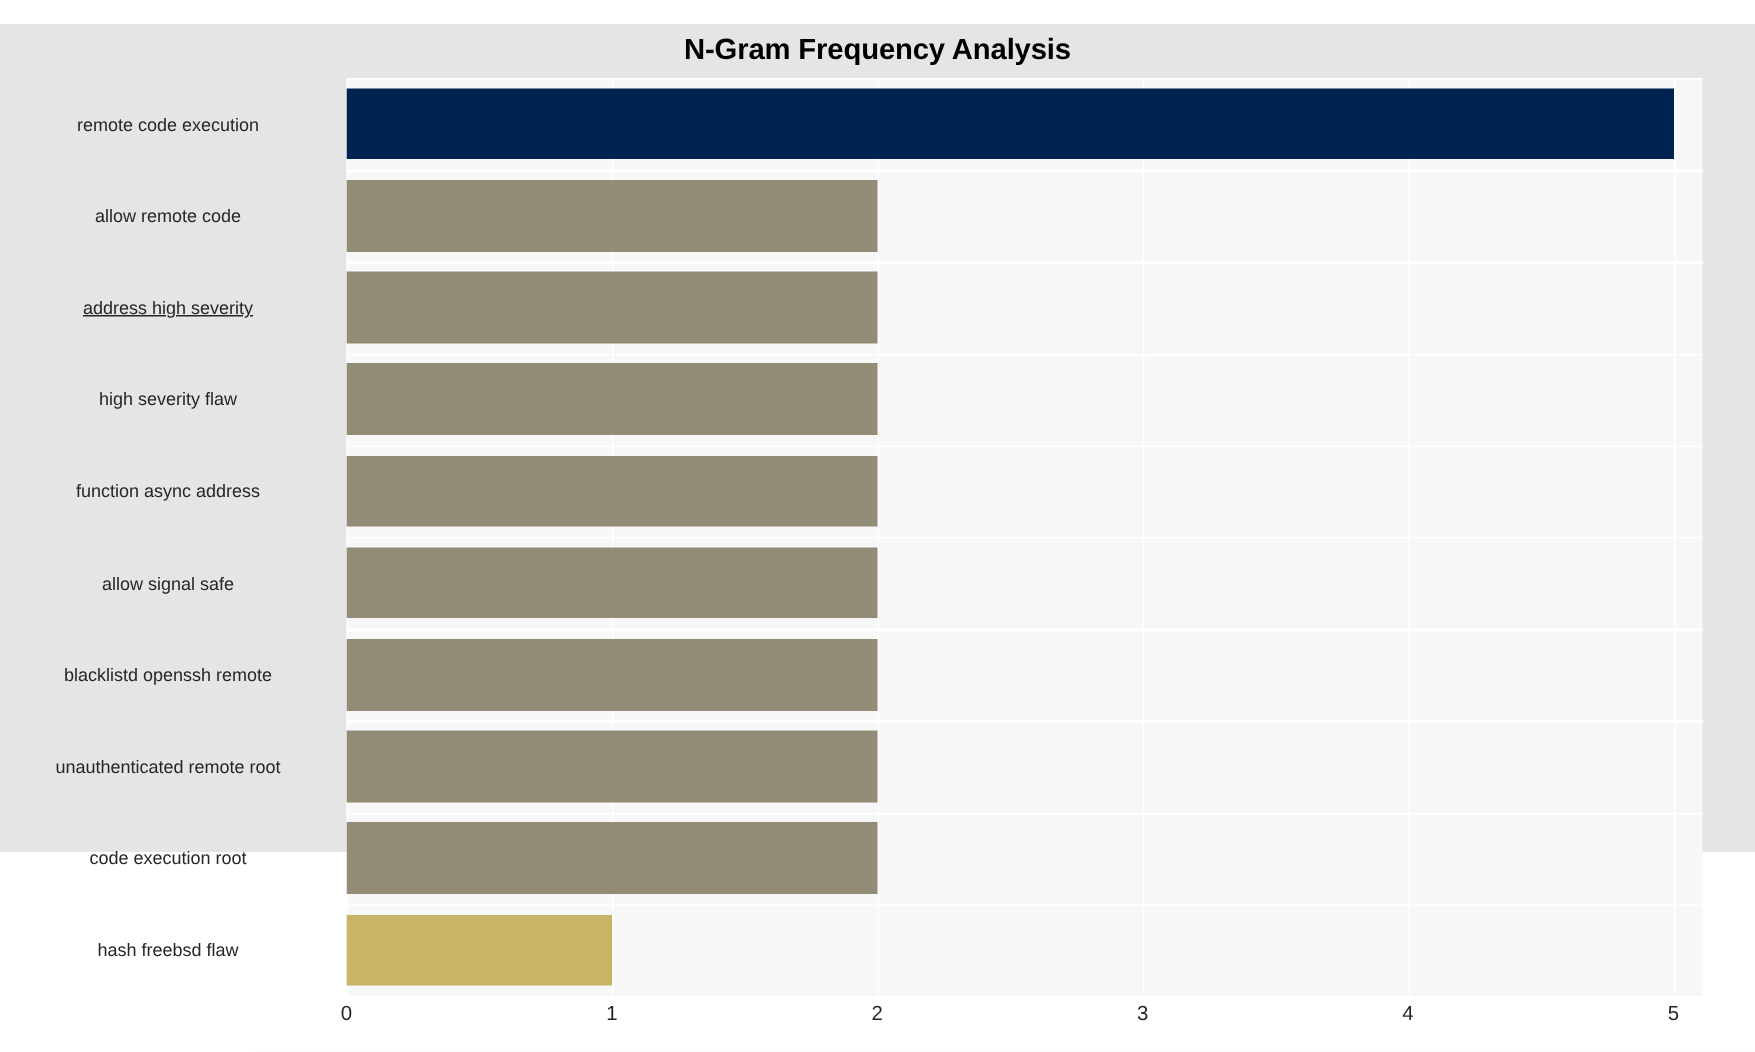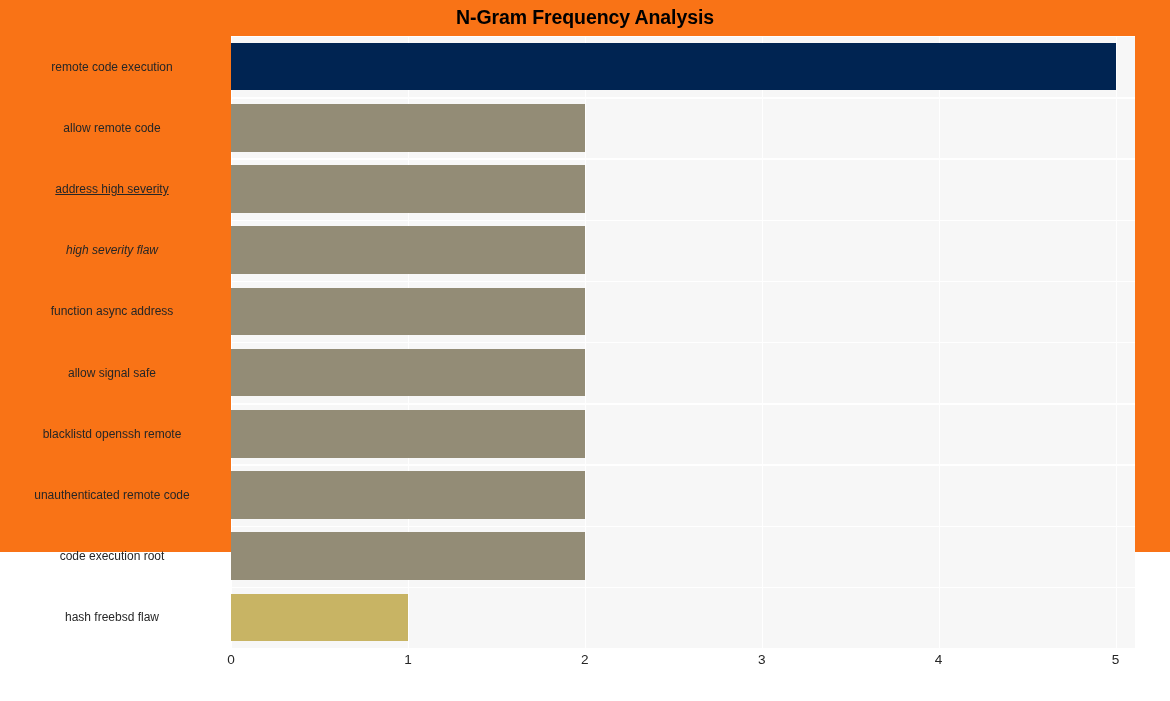--- a/index.html
+++ b/index.html
@@ -10,24 +10,24 @@
     width: 1170px;
     height: 701px;
     background: #ffffff;
     font-family: "Liberation Sans", sans-serif;
     overflow: hidden;
     position: relative;
   }
 
   #figure {
     position: absolute;
-    left: 0; top: 0;
+    left: 0; top: 16px;
     width: 1170px;
     height: 552px;
-    background: #f97316;
+    background: #e5e5e5;
   }
 
   
   #chart-title {
     position: absolute;
     left: 0;
     top: 6px;
     width: 1170px;
     text-align: center;
     font-size: 19.5px;
@@ -141,25 +141,25 @@
         <div class="bar" style="top: 435.285px; height: 47.43px; width: 353.816px; background: rgb(147, 140, 118);"></div>
         <div class="bar" style="top: 496.485px; height: 47.43px; width: 353.816px; background: rgb(147, 140, 118);"></div>
         <div class="bar" style="top: 557.685px; height: 47.43px; width: 176.908px; background: rgb(200, 180, 100);"></div>
       </div>
   </div>
 
   <div id="ytick-labels">
       <div class="ytick" style="top: 59.6px;">remote code execution</div>
       <div class="ytick" style="top: 120.8px;">allow remote code</div>
       <div class="ytick" style="top: 182px; text-decoration: underline;">address high severity</div>
-      <div class="ytick" style="top: 243.2px; font-style: italic;">high severity flaw</div>
+      <div class="ytick" style="top: 243.2px;">high severity flaw</div>
       <div class="ytick" style="top: 304.4px;">function async address</div>
       <div class="ytick" style="top: 365.6px;">allow signal safe</div>
       <div class="ytick" style="top: 426.8px;">blacklistd openssh remote</div>
-      <div class="ytick" style="top: 488px;">unauthenticated remote code</div>
+      <div class="ytick" style="top: 488px;">unauthenticated remote root</div>
       <div class="ytick" style="top: 549.2px;">code execution root</div>
       <div class="ytick" style="top: 610.4px;">hash freebsd flaw</div>
     </div>
   <div id="xtick-labels">
       <div class="xtick" style="left: 231px;">0</div>
       <div class="xtick" style="left: 407.908px;">1</div>
       <div class="xtick" style="left: 584.816px;">2</div>
       <div class="xtick" style="left: 761.724px;">3</div>
       <div class="xtick" style="left: 938.632px;">4</div>
       <div class="xtick" style="left: 1115.54px;">5</div>

